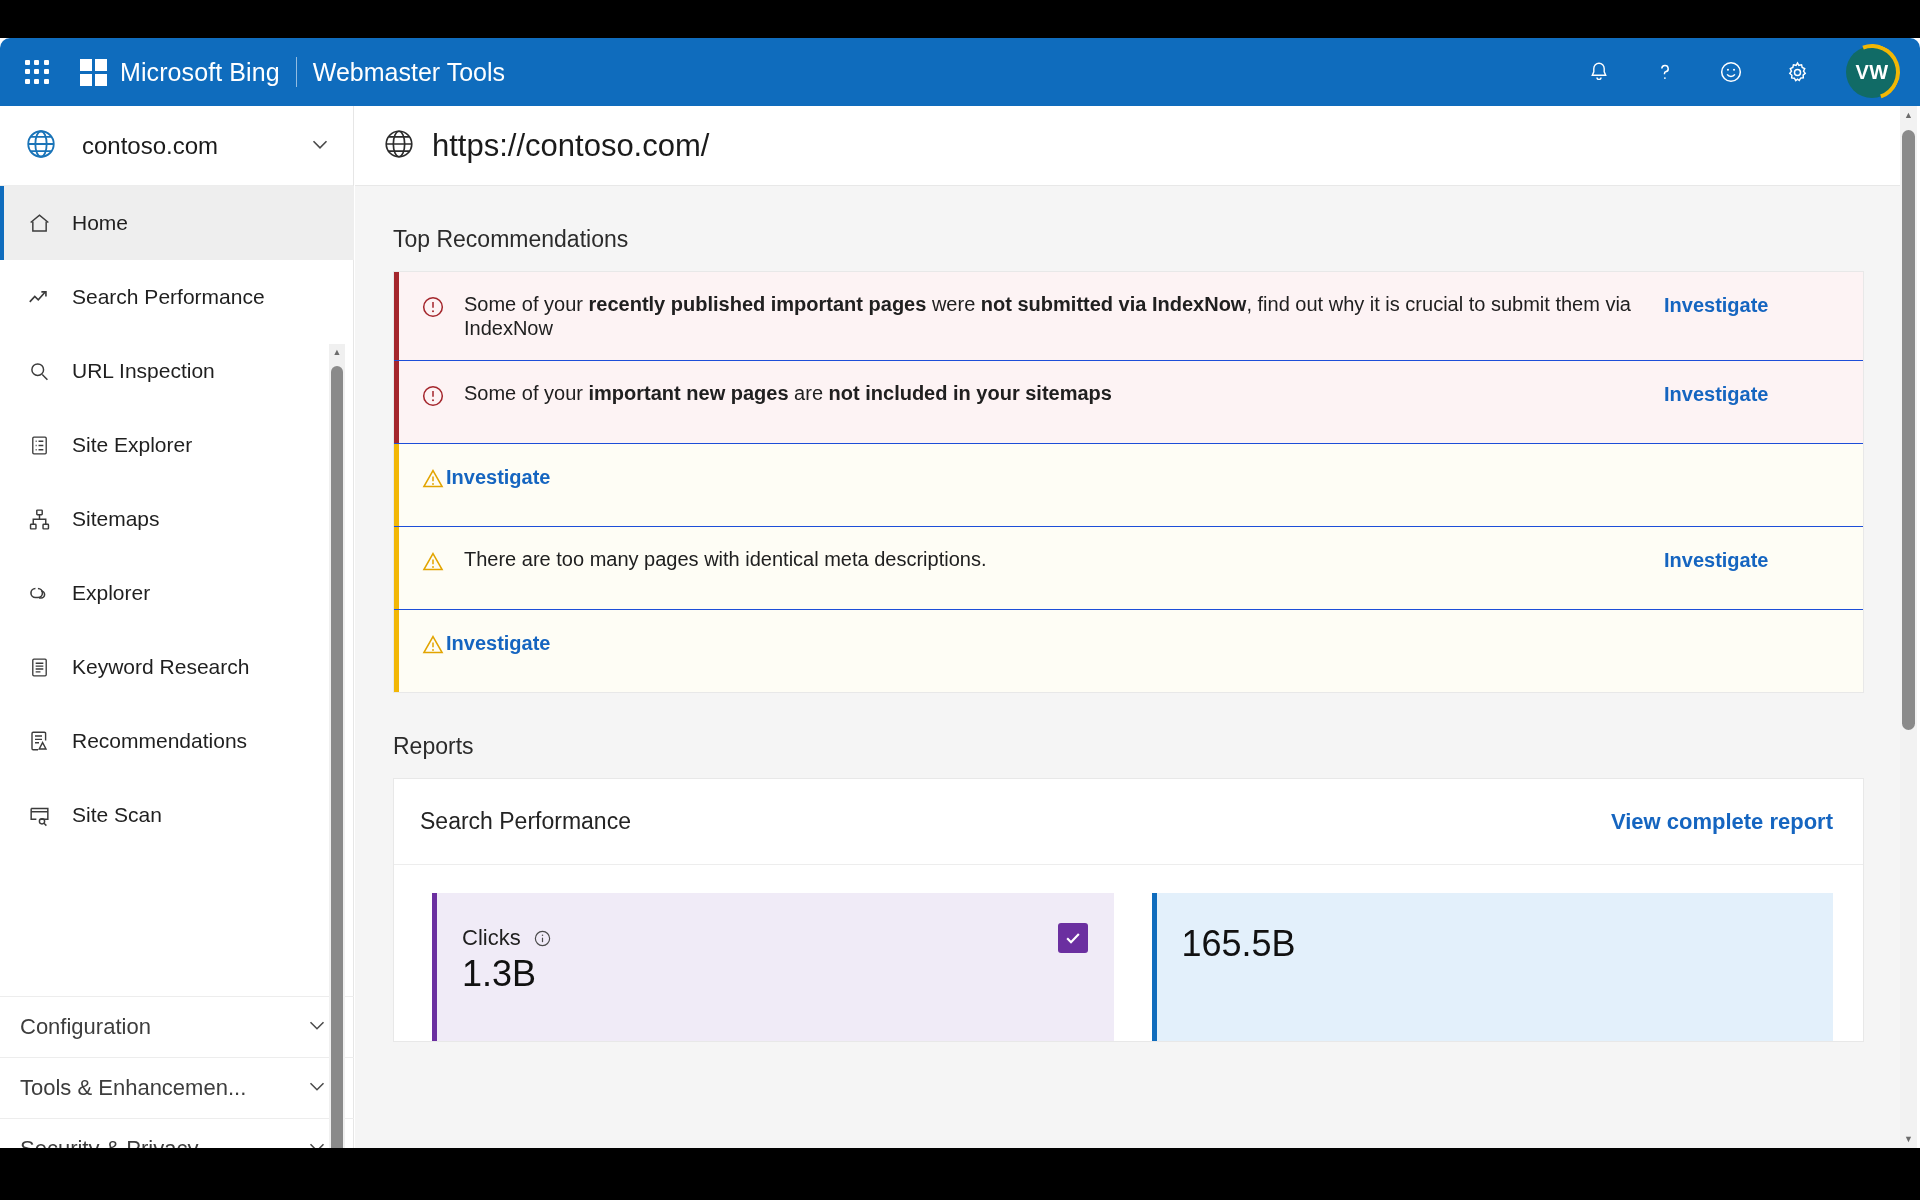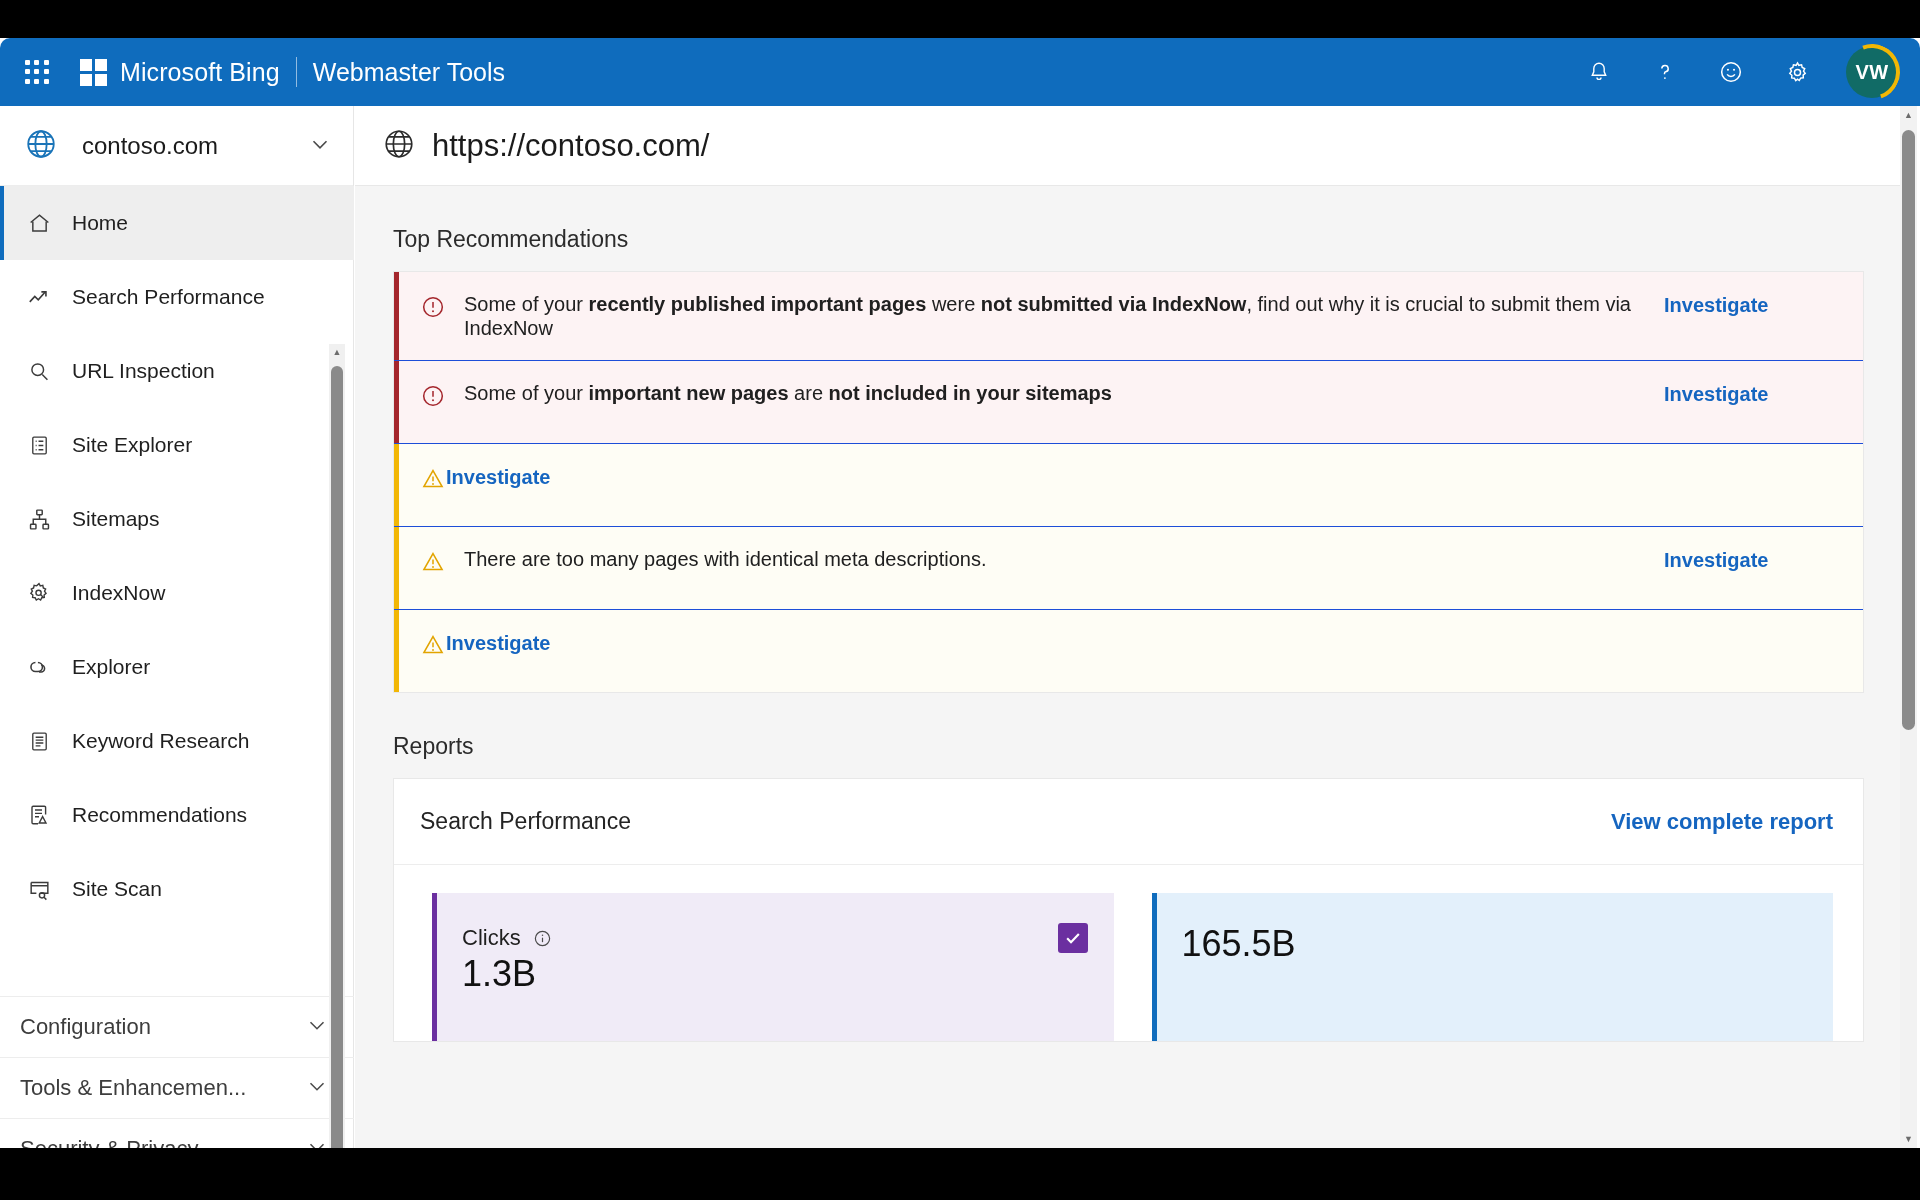--- a/index.html
+++ b/index.html
@@ -349,30 +349,20 @@
           <svg width="25" height="25" viewBox="0 0 24 24" fill="none" stroke="currentColor" stroke-width="1.4">
             <rect x="9.4" y="3" width="5.2" height="4.4" rx=".6"></rect>
             <rect x="3.4" y="16.6" width="5.2" height="4.4" rx=".6"></rect>
             <rect x="15.4" y="16.6" width="5.2" height="4.4" rx=".6"></rect>
             <path d="M12 7.4v4.4M6 16.6v-4.8h12v4.8M6 11.8h12"></path>
           </svg>
         </span>
         <span class="nav-label">Sitemaps</span>
       </div>
 
-      <div class="nav-item">
-        <span class="nav-ico">
-          <svg width="26" height="26" viewBox="0 0 24 24" fill="none" stroke="currentColor" stroke-width="1.3">
-            <path d="M12 3.4l1.2 2 2.3-.4.5 2.3 2.1 1-1 2.1 1.4 1.9-1.8 1.5.2 2.3-2.3.3-1.1 2.1-2-1.2-2 1.2-1.1-2.1-2.3-.3.2-2.3-1.8-1.5 1.4-1.9-1-2.1 2.1-1 .5-2.3 2.3.4z"></path>
-            <circle cx="11.6" cy="11.8" r="2.4"></circle>
-            <path d="M13.6 13.6l2.8 2.8"></path>
-          </svg>
-        </span>
-        <span class="nav-label">IndexNow</span>
-      </div>
 
       <div class="nav-item">
         <span class="nav-ico">
           <svg width="27" height="27" viewBox="0 0 24 24" fill="none" stroke="currentColor" stroke-width="1.4">
             <path d="M10.6 7.6a4 4 0 0 1 0 8h-2.2a4 4 0 0 1 0-8"></path>
             <path d="M13.4 9.8a3.1 3.1 0 0 1 0 6.2h-1.8"></path>
           </svg>
         </span>
         <span class="nav-label">Explorer</span>
       </div>

